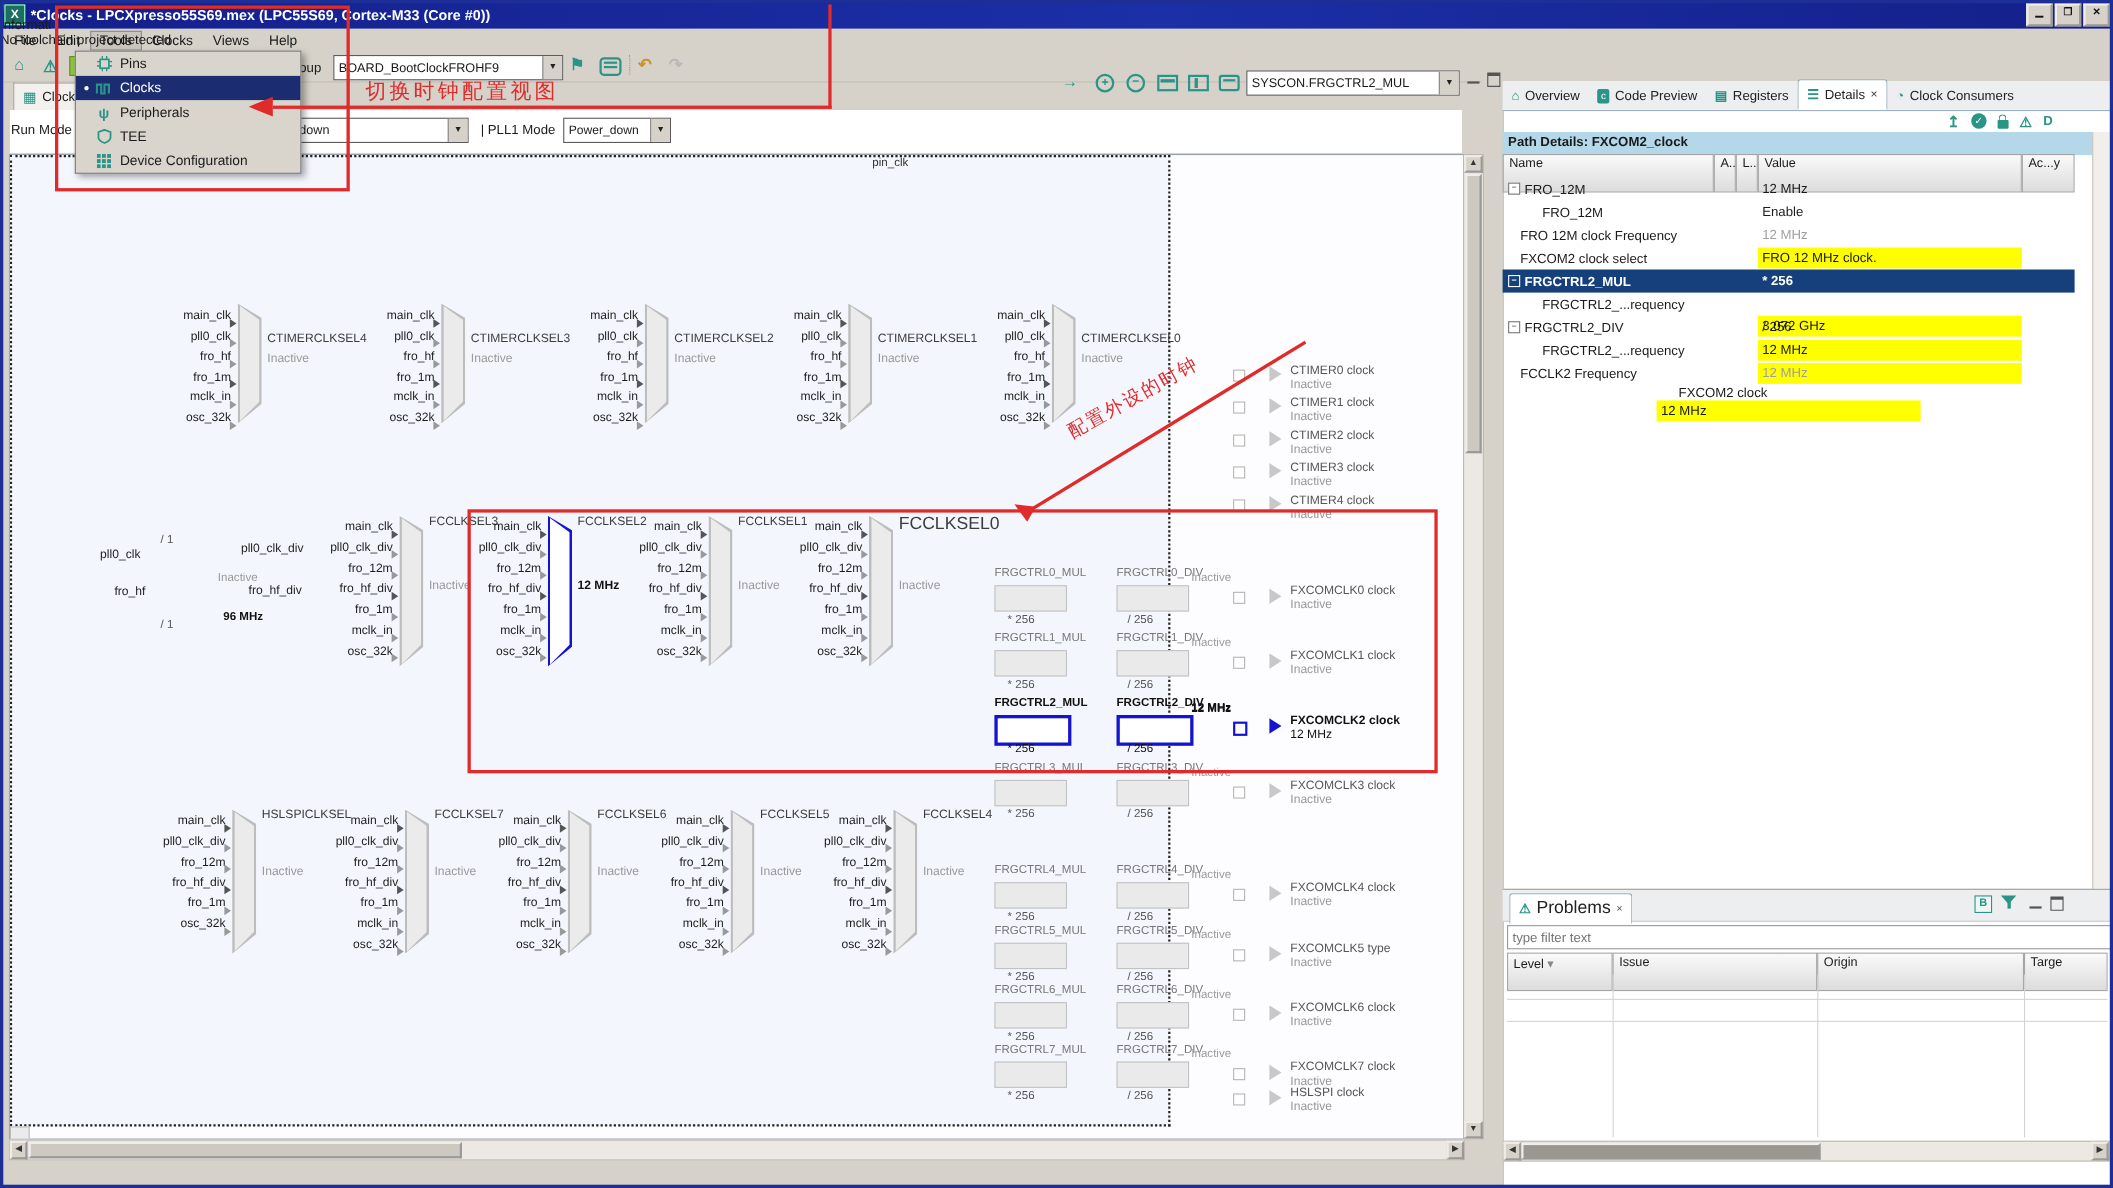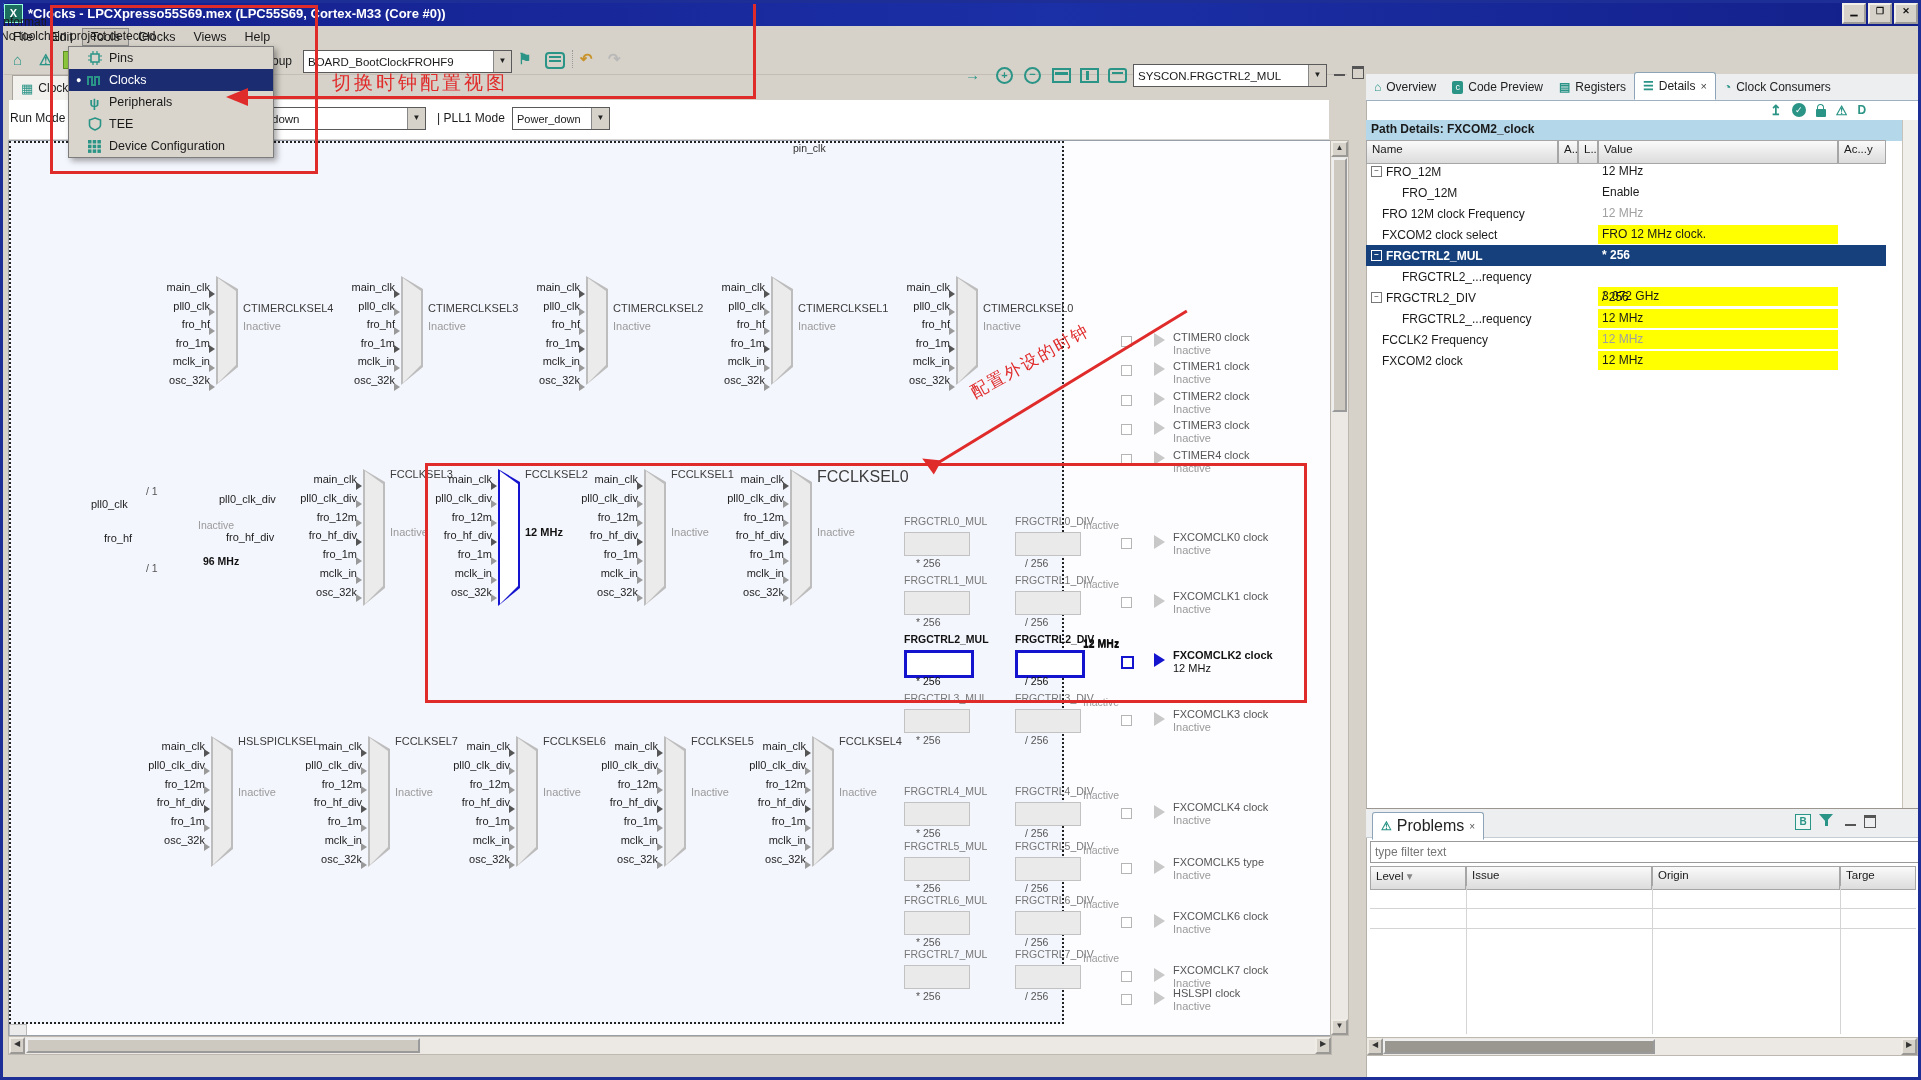--- a/index.html
+++ b/index.html
@@ -44,21 +44,21 @@
   .iarr{position:absolute;width:0;height:0;border-top:4px solid transparent;
     border-bottom:4px solid transparent;border-left:6px solid #999}
   .frgbox{position:absolute;width:64px;height:22px;background:#eaeaea;border:1.5px solid #c2c2c2}
   .frgbox.blue{background:#fff;border:3px solid #1414cf}
   .red{color:#e02b2b}
   .rline{position:absolute;background:#e02b2b;z-index:120}
   .panel-tabbar{left:1366px;top:74px;width:555px;height:26px;background:#eceef0;
     border-bottom:1px solid #9fb0c0;display:flex;align-items:flex-end;font-size:12px}
   .ptab{display:flex;align-items:center;gap:5px;padding:4px 8px;height:18px;color:#222}
   .ptab.active{background:#fff;border:1px solid #8da4b8;border-bottom:1px solid #fff;border-radius:3px 3px 0 0}
-  .hdrcell{position:absolute;height:24px;background:linear-gradient(#fafafa,#dcdcdc);
+  .hdrcell{position:absolute;height:35px;background:linear-gradient(#fafafa,#dcdcdc);
     border:1px solid #a6a6a6;font-size:11.5px;padding:2px 0 0 5px;box-sizing:border-box}
   .drow{position:absolute;height:21px;font-size:12px;display:flex;align-items:center}
   .expbox{width:9px;height:9px;border:1px solid #777;background:#fff;font-size:8px;
     line-height:7px;text-align:center;color:#333;margin-right:4px;flex:none}
   .scroll{position:absolute;background:#ece9e4;border:1px solid #bdb9b0}
   .sthumb{position:absolute;background:#cdc9c0;border:2px outset #eee}
   .sarrow{position:absolute;background:#d6d2c9;border:2px outset #efece6;font-size:8px;
     color:#333;text-align:center}
   .gridline{position:absolute;background:#d4d4d4}
   svg{display:block}
@@ -608,21 +608,21 @@
         <span>FRGCTRL2_...requency</span>
       </div>
       <div style="width: 240px; flex: 0 0 auto; height: 19px; line-height: 19px; padding-left: 4px; box-sizing: border-box; white-space: nowrap; overflow: hidden; background: rgb(255, 255, 0);">12 MHz</div>
     </div>
     <div class="drow" style="left: 1366px; top: 329px; width: 520px;">
       <div style="display: flex; align-items: center; width: 232px; flex: 0 0 auto; padding-left: 16px; box-sizing: border-box; overflow: hidden; white-space: nowrap;">
         <span>FCCLK2 Frequency</span>
       </div>
       <div style="width: 240px; flex: 0 0 auto; height: 19px; line-height: 19px; padding-left: 4px; box-sizing: border-box; white-space: nowrap; overflow: hidden; background: rgb(255, 255, 0); color: rgb(160, 160, 160);">12 MHz</div>
     </div>
-    <div class="drow" style="left: 1366px; top: 350px; width: 520px;">
+    <div class="drow" style="left: 1366px; top: 350px; width: 520px; flex-direction: column;">
       <div style="display: flex; align-items: center; width: 232px; flex: 0 0 auto; padding-left: 16px; box-sizing: border-box; overflow: hidden; white-space: nowrap;">
         <span>FXCOM2 clock</span>
       </div>
       <div style="width: 240px; flex: 0 0 auto; height: 19px; line-height: 19px; padding-left: 4px; box-sizing: border-box; white-space: nowrap; overflow: hidden; background: rgb(255, 255, 0);">12 MHz</div>
     </div>
   </div>
 <div class="abs" style="left:1902px;top:120px;width:15px;height:688px;background:#f0efec;border-left:1px solid #c6c2b9"></div>
 
 <div class="abs" style="left:1366px;top:808px;width:555px;height:272px;background:#fff;border-top:1px solid #9b978e;border-left:1px solid #b5b1a8"></div>
 <div class="abs" style="left:1366px;top:809px;width:555px;height:28px;background:#eceef0;border-bottom:1px solid #c4cdd4"></div>

